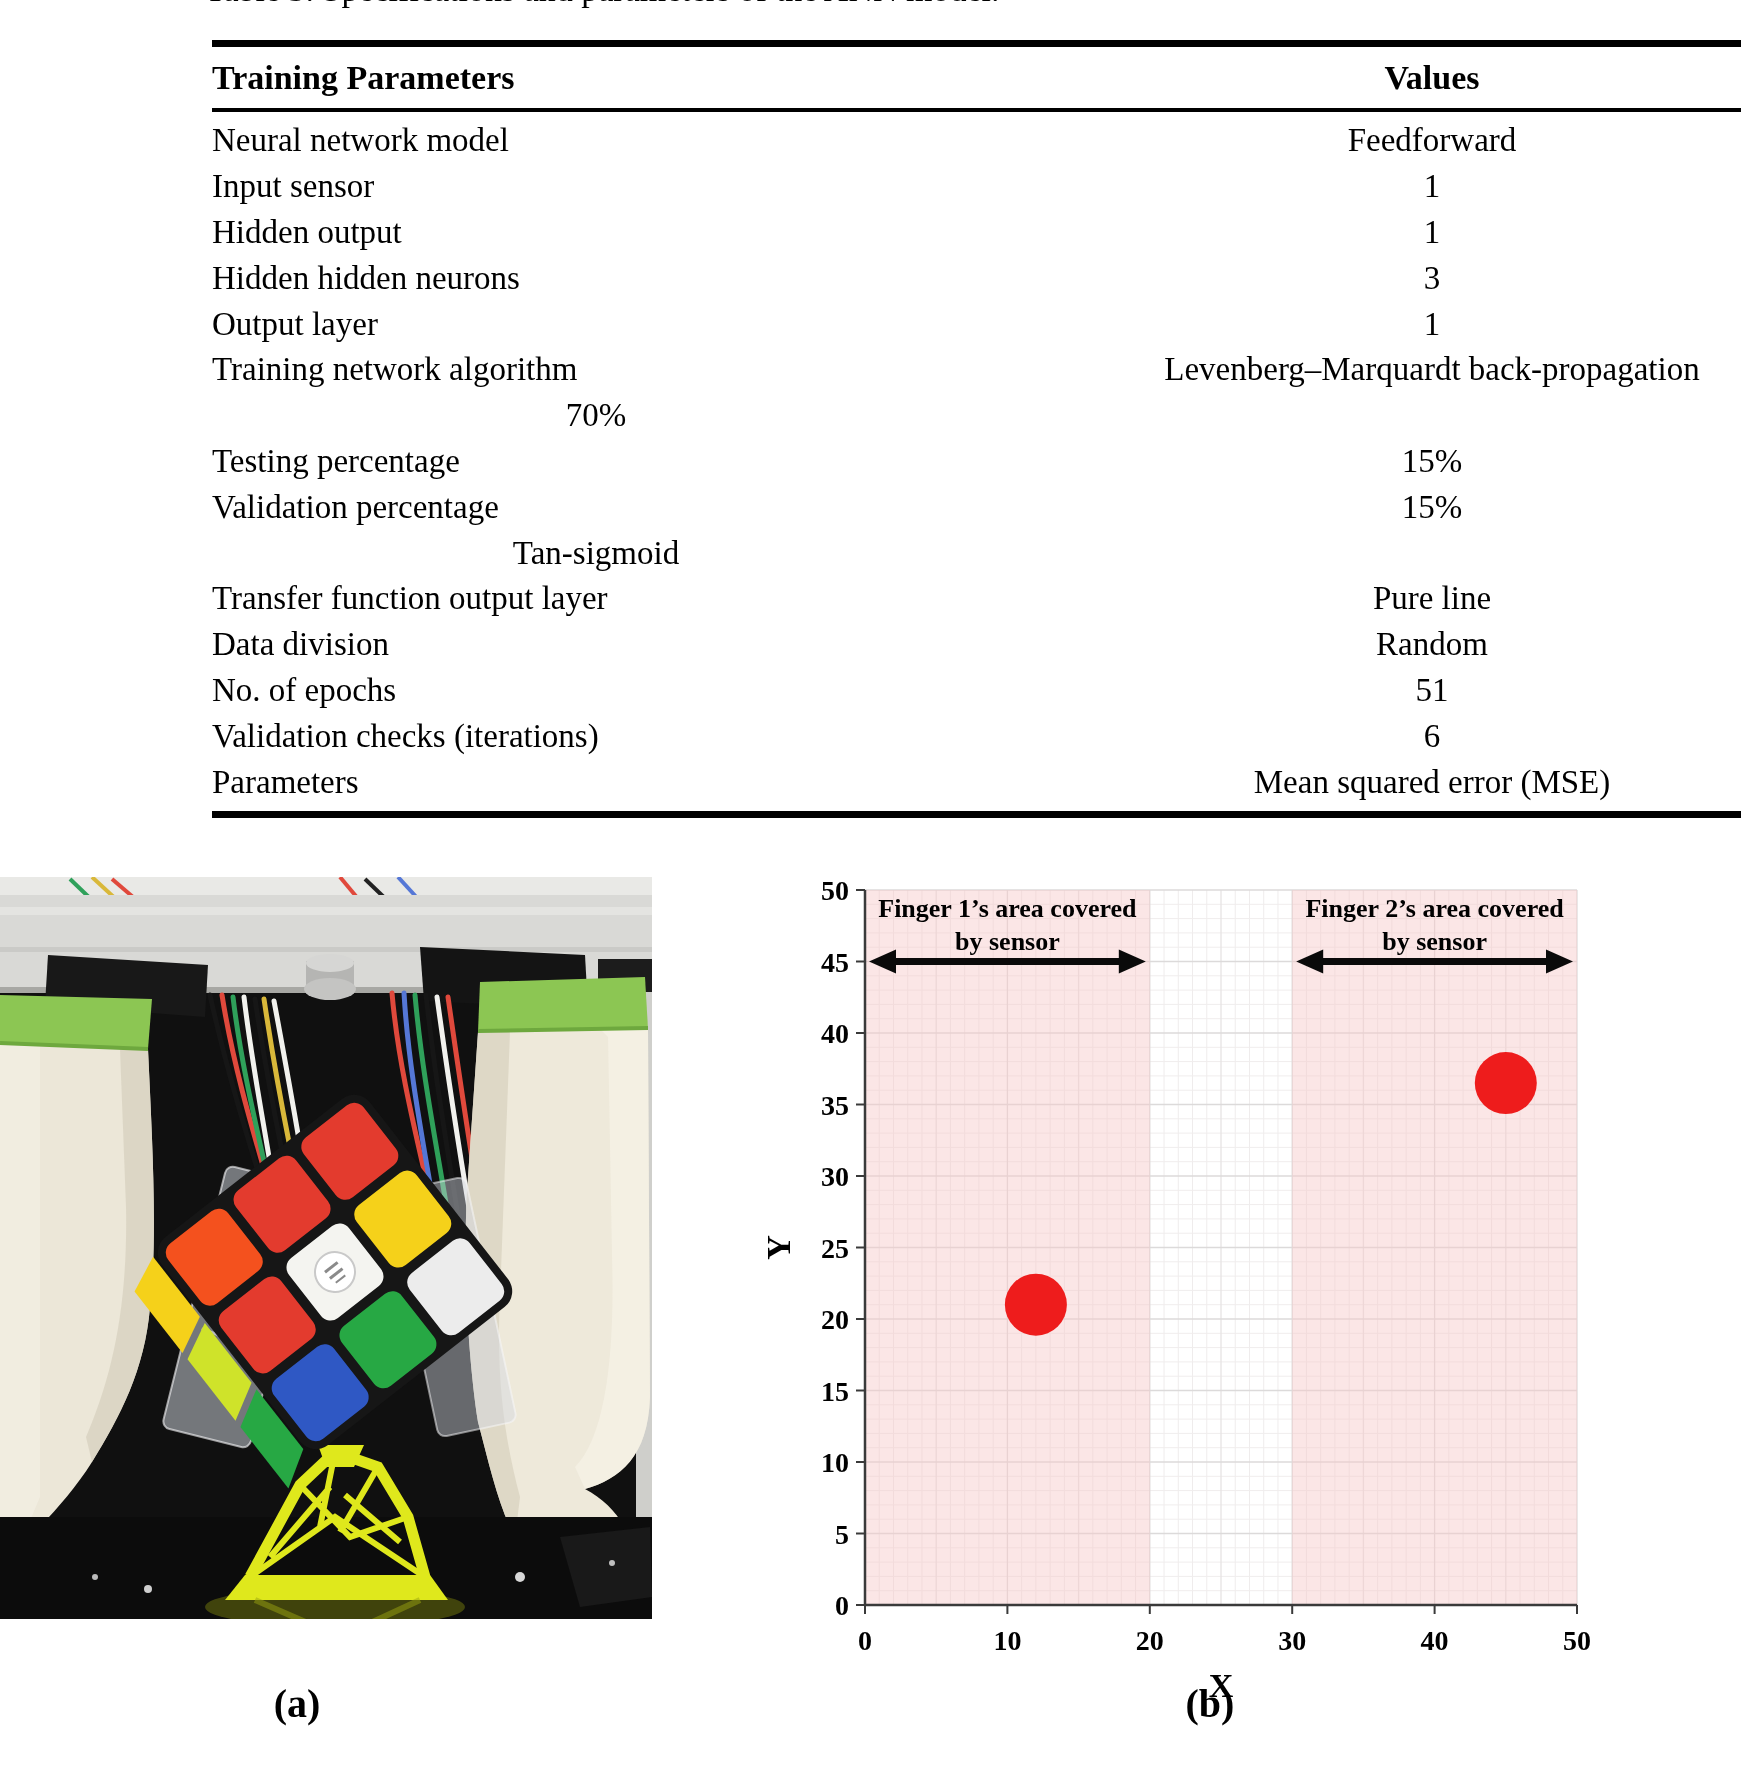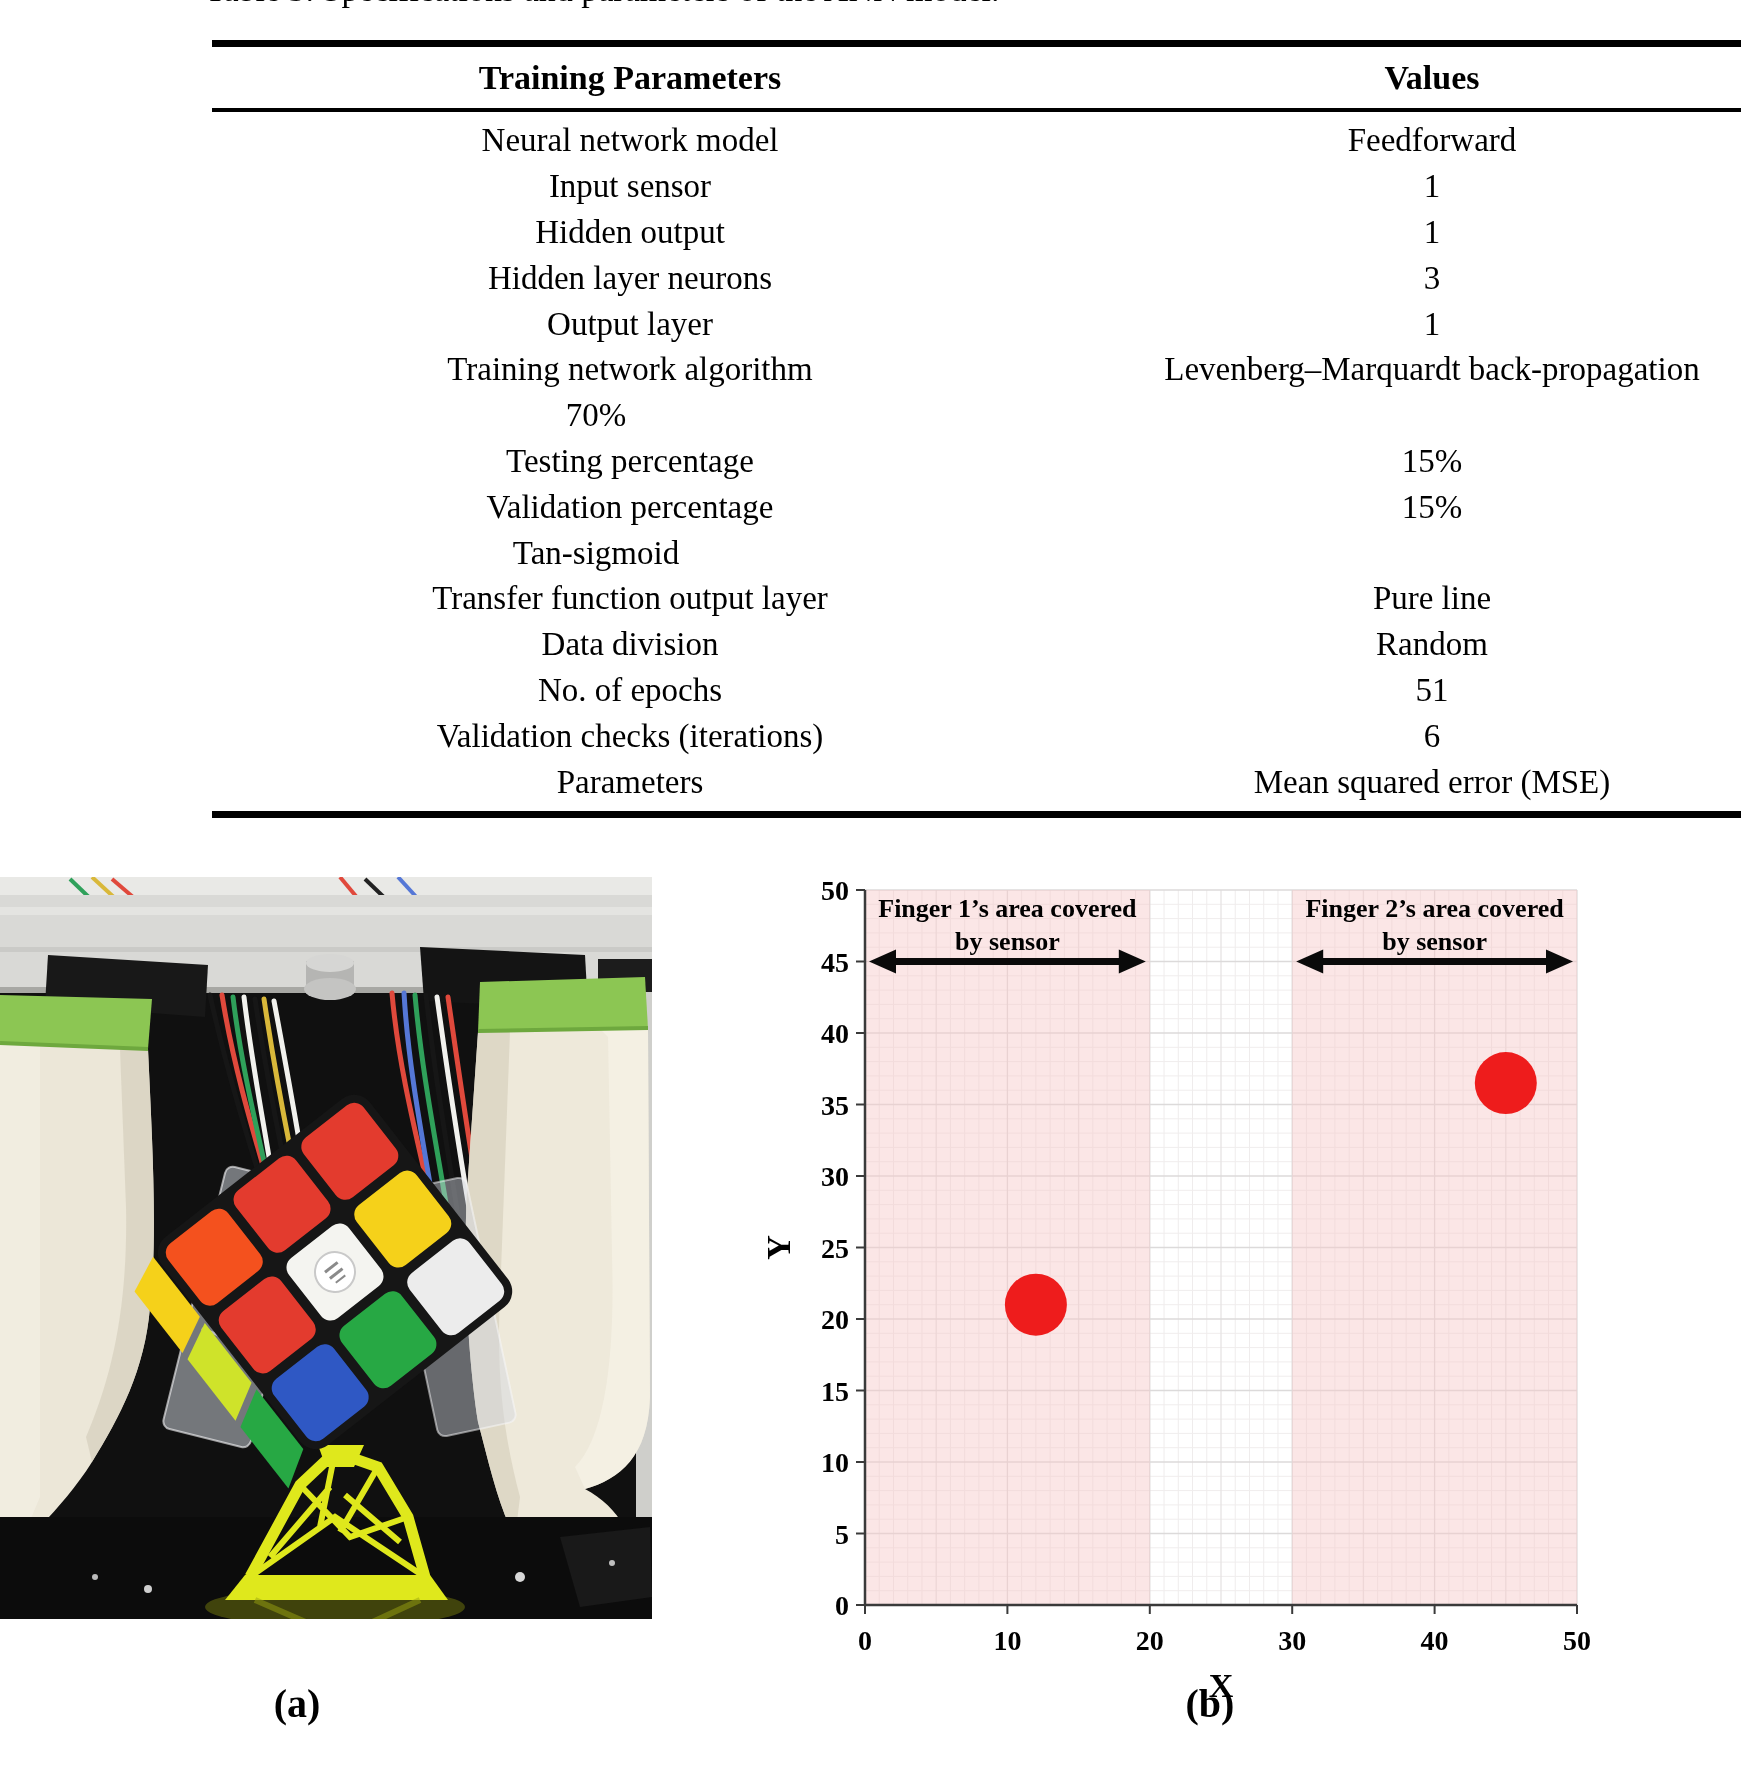--- a/index.html
+++ b/index.html
@@ -14,21 +14,21 @@
   }
   
   .ptable{position:absolute;left:212px;top:40px;width:1604px;}
   .thead{
     border-top:7px solid #000;border-bottom:4px solid #000;
     height:61px;display:flex;align-items:center;font-weight:bold;font-size:34px;
   }
   .tbody{padding:6px 0;}
   .tfoot-rule{border-bottom:7px solid #000;height:0;}
   .trow{display:flex;height:45.8px;align-items:center;font-size:33px;}
-  .c1{width:836px;text-align:center;}
+  .c1{width:836px;}
   .c2{width:768px;text-align:center;white-space:nowrap;}
   
   .fig-a{position:absolute;left:0;top:877px;}
   .fig-b{position:absolute;left:700px;top:850px;}
   .fig-caption{
     position:absolute;top:1680px;width:320px;text-align:center;
     font-size:40px;font-weight:bold;
   }
   .cap-a{left:137px;}
   .cap-b{left:1050px;}
@@ -50,21 +50,21 @@
       </div>
       <div class="trow">
         <div class="c1">Input sensor</div>
         <div class="c2">1</div>
       </div>
       <div class="trow">
         <div class="c1">Hidden output</div>
         <div class="c2">1</div>
       </div>
       <div class="trow">
-        <div class="c1">Hidden layer neurons</div>
+        <div class="c1">Hidden hidden neurons</div>
         <div class="c2">3</div>
       </div>
       <div class="trow">
         <div class="c1">Output layer</div>
         <div class="c2">1</div>
       </div>
       <div class="trow">
         <div class="c1">Training network algorithm</div>
         <div class="c2">Levenberg–Marquardt back-propagation</div>
       </div>

